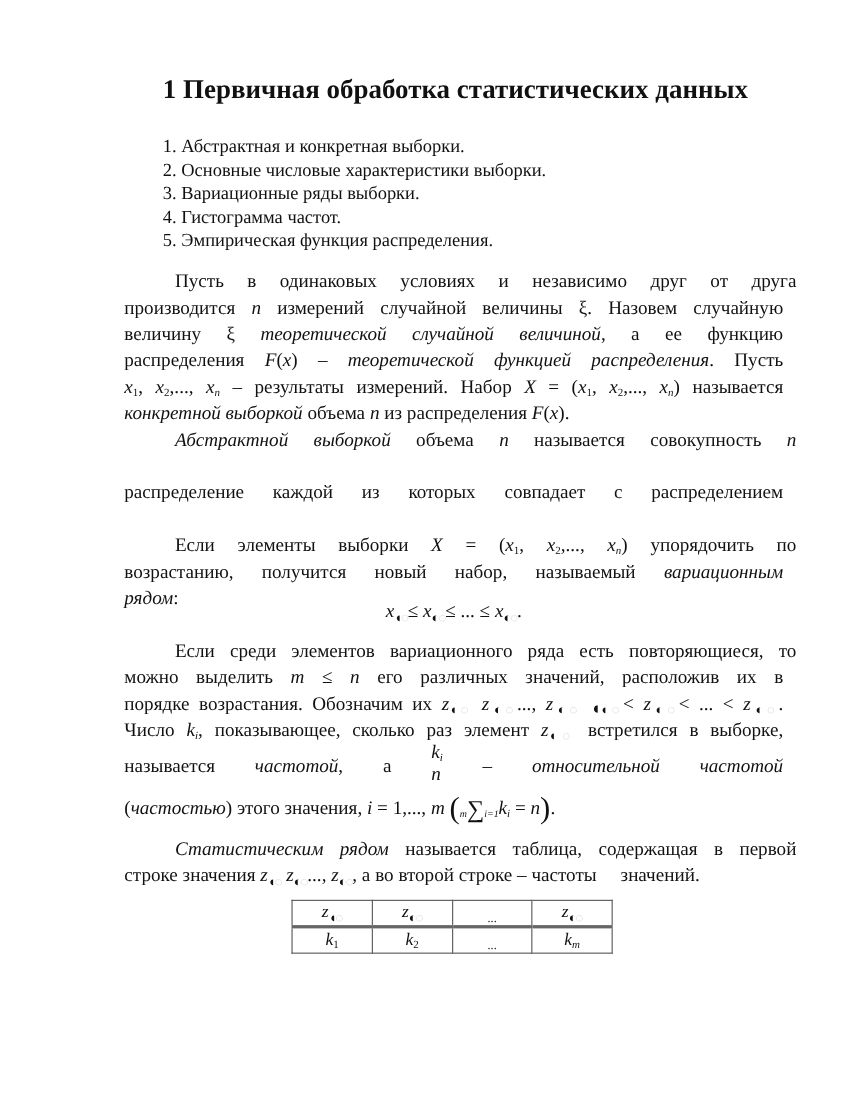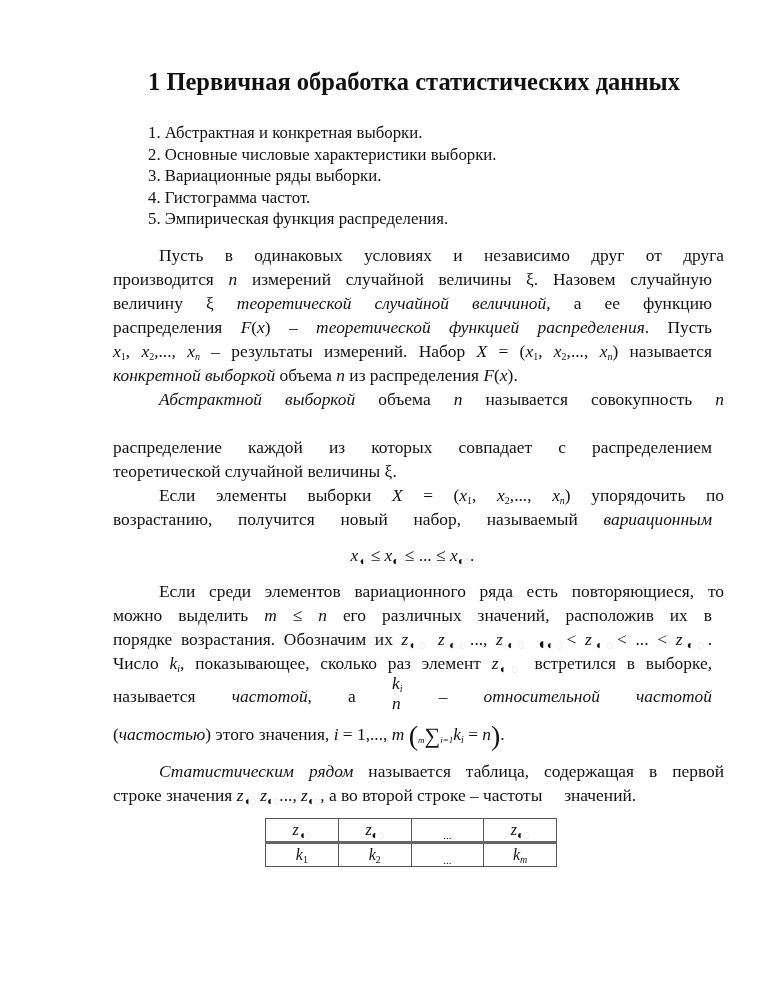--- a/index.html
+++ b/index.html
@@ -50,24 +50,24 @@
 
   <div class="line ind" style="top:243px"><span>Пусть в одинаковых условиях и независимо друг от друга</span></div>
   <div class="line" style="top:267px"><span>производится</span> <span class="m">n</span> <span>измерений случайной величины</span> <span class="up">ξ</span><span>. Назовем случайную</span></div>
   <div class="line" style="top:291px"><span>величину</span> <span class="up">ξ</span> <i>теоретической случайной величиной</i><span>, а ее функцию</span></div>
   <div class="line" style="top:315px"><span>распределения</span> <span class="m">F</span>(<span class="m">x</span>)<span> – </span><i>теоретической функцией распределения</i><span>. Пусть</span></div>
   <div class="line" style="top:339px"><span class="m">x</span><sub>1</sub>, <span class="m">x</span><sub>2</sub>,..., <span class="m">x<sub>n</sub></span><span> – результаты измерений. Набор</span> <span class="m">X</span> = (<span class="m">x</span><sub>1</sub>, <span class="m">x</span><sub>2</sub>,..., <span class="m">x<sub>n</sub></span>) <span>называется</span></div>
   <div class="line left" style="top:363px"><i>конкретной выборкой</i><span> объема</span> <span class="m">n</span> <span>из распределения</span> <span class="m">F</span>(<span class="m">x</span>)<span>.</span></div>
 
   <div class="line ind" style="top:387px"><i>Абстрактной выборкой</i><span> объема</span> <span class="m">n</span> <span>называется совокупность</span> <span class="m">n</span></div>
   <div class="line" style="top:435px"><span>распределение каждой из которых совпадает с распределением</span></div>
-  <div class="line left" style="top:459px"><span>теоретической случайной величины</span> <span class="up">ξ</span>.</div>
 
   <div class="line ind" style="top:483px"><span>Если</span> <span>элементы</span> <span>выборки</span> <span><span class="m">X</span>&nbsp;=&nbsp;(<span class="m">x</span><sub>1</sub>,&nbsp;<span class="m">x</span><sub>2</sub>,...,&nbsp;<span class="m">x<sub>n</sub></span>)</span> <span>упорядочить</span> <span>по</span></div>
   <div class="line" style="top:507px"><span>возрастанию, получится новый набор, называемый</span> <i>вариационным</i></div>
+  <div class="line left" style="top:531px"><i>рядом</i><span>:</span></div>
 
   <div class="line center" style="top:543px"><span class="m">x</span><span class="bg">◖<span class="bgo">◌</span></span>≤ <span class="m">x</span><span class="bg">◐<span class="bgo">◌</span></span>≤ ... ≤ <span class="m">x</span><span class="bg">◐<span class="bgo">◌</span></span>.</div>
 
   <div class="line ind" style="top:579px"><span>Если среди элементов вариационного ряда есть повторяющиеся, то</span></div>
   <div class="line" style="top:603px"><span>можно выделить</span> <span class="m">m</span>&nbsp;≤&nbsp;<span class="m">n</span> <span>его различных значений, расположив их в</span></div>
   <div class="line" style="top:627px"><span>порядке возрастания. Обозначим их</span> <span><span class="m">z</span><span class="bg">◖<span class="bgo">◌</span></span>&nbsp;<span class="m">z</span><span class="bg">◐<span class="bgo">◌</span></span>...,&nbsp;<span class="m">z</span><span class="bg">◐<span class="bgo">◌</span></span></span> <span><span class="bg" style="font-size:16px">◖</span><span class="bg">◖<span class="bgo">◌</span></span>&lt;&nbsp;<span class="m">z</span><span class="bg">◐<span class="bgo">◌</span></span>&lt;&nbsp;...&nbsp;&lt;&nbsp;<span class="m">z</span><span class="bg">◐<span class="bgo">◌</span></span>.</span></div>
   <div class="line" style="top:651px"><span>Число</span> <span class="m">k<sub>i</sub></span><span>, показывающее, сколько раз элемент</span> <span class="m">z</span><span class="bg">◖<span class="bgo">◌</span></span> <span>встретился в выборке,</span></div>
   <div class="line" style="top:683px"><span>называется</span> <span><i>частотой</i><span>, а</span></span> <span class="frac"><span style="border-bottom:0;">k<sub>i</sub></span><span>n</span></span> <span>–</span> <i>относительной</i> <i>частотой</i></div>
   <div class="line left" style="top:722px"><span>(</span><i>частостью</i><span>) этого значения,</span> <span class="m">i</span> = 1,..., <span class="m">m</span> <span class="paren">(</span><span class="sum"><span class="lim">m</span><span class="s">∑</span><span class="lim">i=1</span></span><span class="m">k<sub>i</sub></span> = <span class="m">n</span><span class="paren">)</span>.</div>
 

